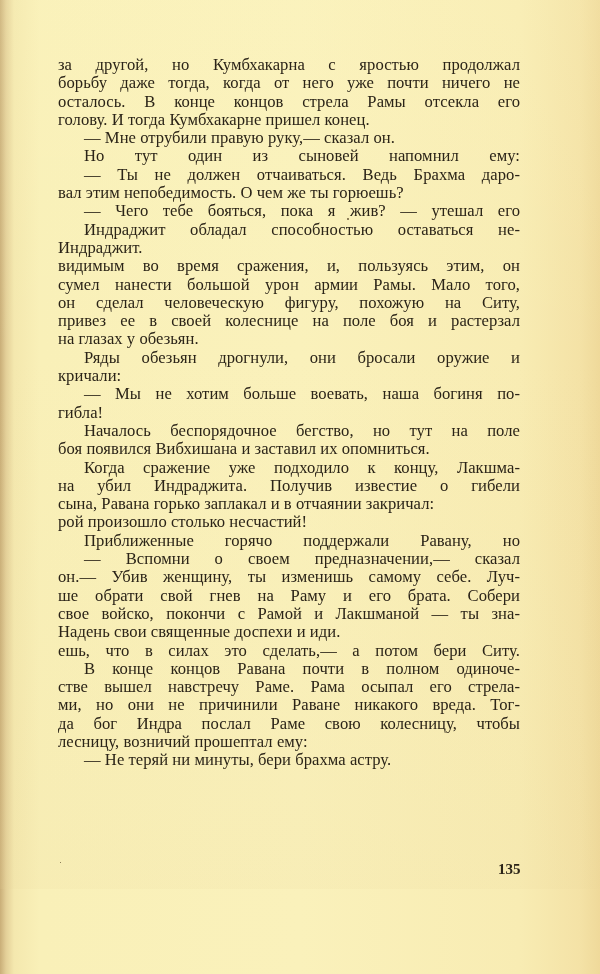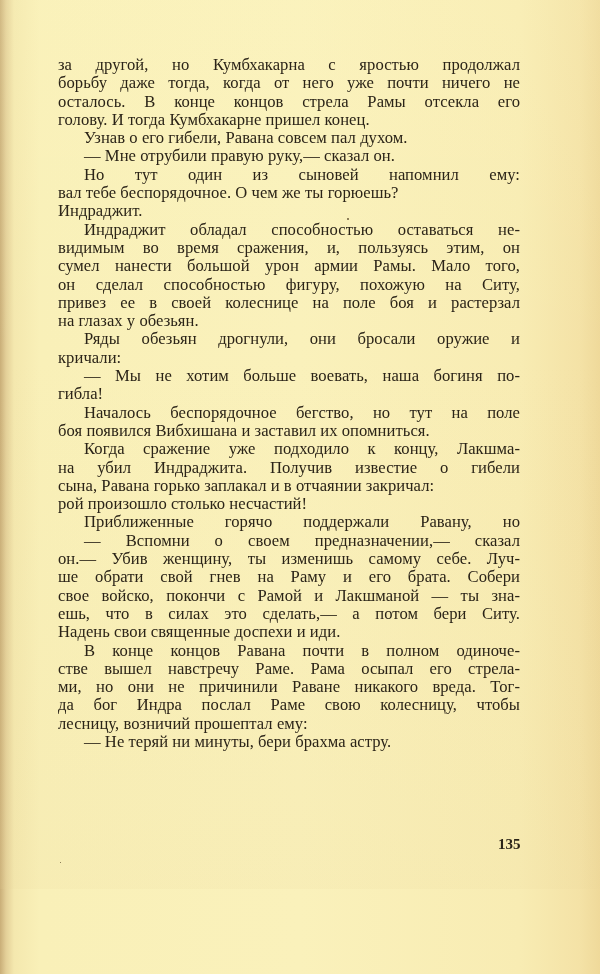--- a/index.html
+++ b/index.html
@@ -20,63 +20,64 @@
       letter-spacing: 0.05px;
     }
     .line {
       display: block; white-space: nowrap;
       text-align: justify; text-align-last: justify;
       height: 18.3px;
     }
     .line.last { text-align-last: left; }
     .line.indent { padding-left: 26px; }
     .pagenum {
-      position: absolute; left: 498px; top: 836px;
+      position: absolute; left: 498px; top: 861px;
       font-family: "Liberation Serif", "DejaVu Serif", serif;
       font-size: 15px; font-weight: bold; color: #2b2418;
     }
     .speck { position: absolute; width: 2px; height: 2px; background: #6b5a3a; border-radius: 1px; }
   </style>
 </head>
 <body>
 
 <div class="page">
   <div class="text" id="text-body">
       <span class="line">за другой, но Кумбхакарна с яростью продолжал</span>
       <span class="line">борьбу даже тогда, когда от него уже почти ничего не</span>
       <span class="line">осталось. В конце концов стрела Рамы отсекла его</span>
       <span class="line last">голову. И тогда Кумбхакарне пришел конец.</span>
-      <span class="line indent last">Узнав о его гибели, Равана совсем пал духом.</span>
       <span class="line indent last">— Мне отрубили правую руку,— сказал он.</span>
       <span class="line indent">Но тут один из сыновей напомнил ему:</span>
-      <span class="line last">вал тебе беспорядочное. О чем же ты горюешь?</span>
+      <span class="line indent">— Ты не должен отчаиваться. Ведь Брахма даро-</span>
+      <span class="line last">вал этим непобедимость. О чем же ты горюешь?</span>
+      <span class="line indent">— Чего тебе бояться, пока я жив? — утешал его</span>
+      <span class="line indent">Индраджит обладал способностью оставаться не-</span>
       <span class="line last">Индраджит.</span>
-      <span class="line indent">Индраджит обладал способностью оставаться не-</span>
       <span class="line">видимым во время сражения, и, пользуясь этим, он</span>
       <span class="line">сумел нанести большой урон армии Рамы. Мало того,</span>
-      <span class="line">он сделал способностью фигуру, похожую на Ситу,</span>
+      <span class="line">он сделал человеческую фигуру, похожую на Ситу,</span>
       <span class="line">привез ее в своей колеснице на поле боя и растерзал</span>
       <span class="line last">на глазах у обезьян.</span>
       <span class="line indent">Ряды обезьян дрогнули, они бросали оружие и</span>
       <span class="line last">кричали:</span>
       <span class="line indent">— Мы не хотим больше воевать, наша богиня по-</span>
       <span class="line last">гибла!</span>
       <span class="line indent">Началось беспорядочное бегство, но тут на поле</span>
       <span class="line last">боя появился Вибхишана и заставил их опомниться.</span>
       <span class="line indent">Когда сражение уже подходило к концу, Лакшма-</span>
       <span class="line">на убил Индраджита. Получив известие о гибели</span>
       <span class="line last">сына, Равана горько заплакал и в отчаянии закричал:</span>
       <span class="line last">рой произошло столько несчастий!</span>
       <span class="line indent">Приближенные горячо поддержали Равану, но</span>
       <span class="line indent">— Вспомни о своем предназначении,— сказал</span>
       <span class="line">он.— Убив женщину, ты изменишь самому себе. Луч-</span>
       <span class="line">ше обрати свой гнев на Раму и его брата. Собери</span>
       <span class="line">свое войско, покончи с Рамой и Лакшманой — ты зна-</span>
+      <span class="line last">Надень свои священные доспехи и иди.</span>
       <span class="line">ешь, что в силах это сделать,— а потом бери Ситу.</span>
-      <span class="line last">Надень свои священные доспехи и иди.</span>
       <span class="line indent">В конце концов Равана почти в полном одиноче-</span>
       <span class="line">стве вышел навстречу Раме. Рама осыпал его стрела-</span>
       <span class="line">ми, но они не причинили Раване никакого вреда. Тог-</span>
       <span class="line">да бог Индра послал Раме свою колесницу, чтобы</span>
       <span class="line last">лесницу, возничий прошептал ему:</span>
       <span class="line indent last">— Не теряй ни минуты, бери брахма астру.</span>
     </div>
   <div class="pagenum">135</div>
   <div class="speck" style="left:347px; top:218px;"></div>
   <div class="speck" style="left:60px; top:862px; width:1px; height:1px;"></div>

